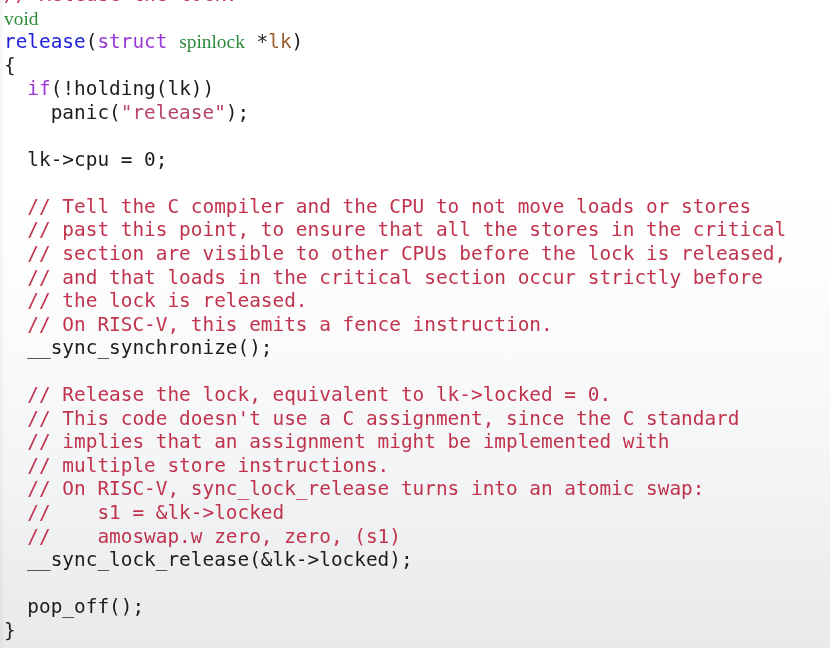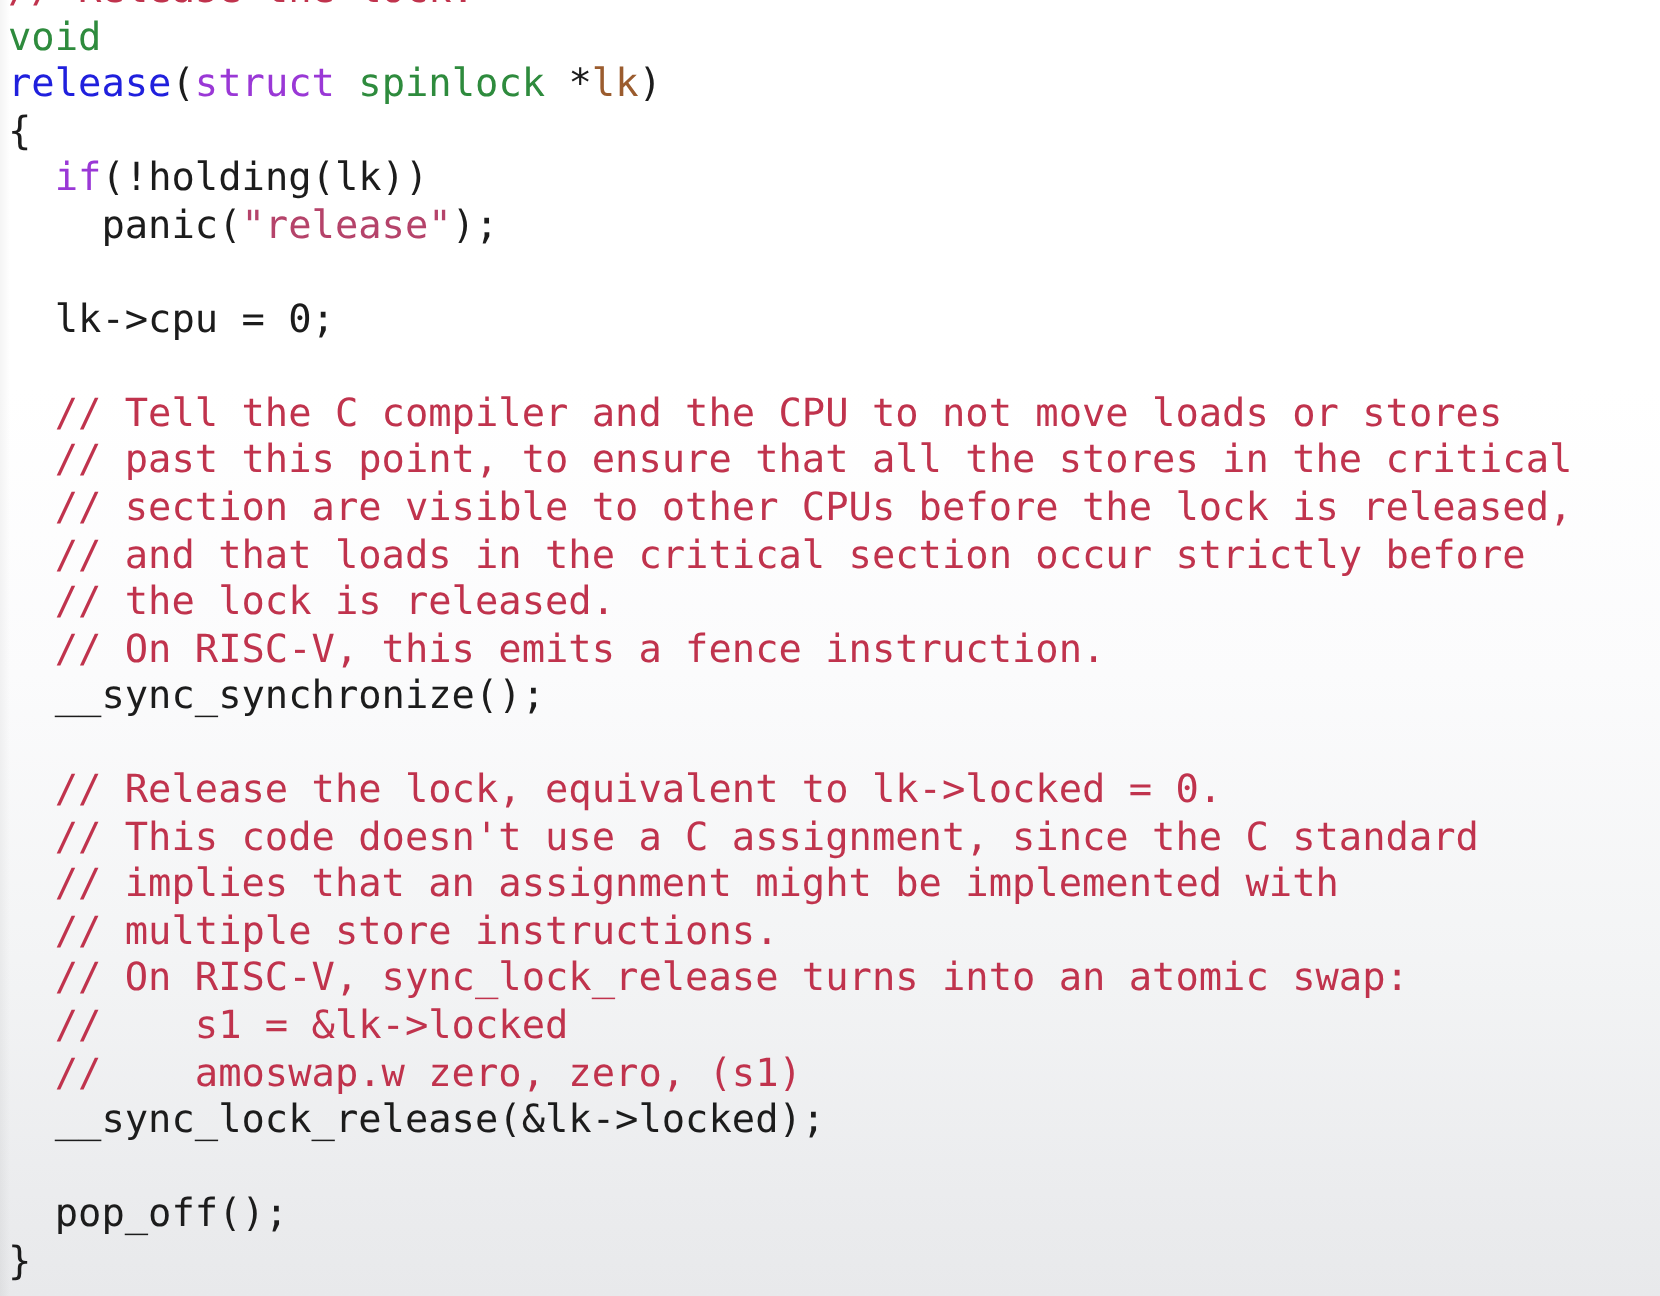--- a/index.html
+++ b/index.html
@@ -58,21 +58,21 @@
   .ln {
     display: block;
     height: 23.55px;
     white-space: pre;
   }
 
   
   .t-plain    { color: #1c1c1c; }
   .t-comment  { color: #c0334d; text-align: center; }
   .t-keyword  { color: #9a38d6; }   
-  .t-type     { color: #2e8b3d; }   
+  .t-type     { color: #2e8b3d; font-family: Liberation Serif, serif; }   
   .t-func     { color: #2020dd; margin-top: 48px; }   
   .t-var      { color: #9b5c2e; }   
   .t-string   { color: #b5436a; }   
   .t-punct    { color: #1c1c1c; }
 </style>
 </head>
 <body>
 
 <div id="code-slide">
   <pre id="code-block"><span class="ln"><span class="t-comment">// Release the lock.</span></span><span class="ln"><span class="t-type">void</span></span><span class="ln"><span class="t-func">release</span><span class="t-punct">(</span><span class="t-keyword">struct</span><span class="t-plain"> </span><span class="t-type">spinlock</span><span class="t-plain"> *</span><span class="t-var">lk</span><span class="t-punct">)</span></span><span class="ln"><span class="t-punct">{</span></span><span class="ln"><span class="t-plain">  </span><span class="t-keyword">if</span><span class="t-plain">(!holding(lk))</span></span><span class="ln"><span class="t-plain">    panic(</span><span class="t-string">"release"</span><span class="t-plain">);</span></span><span class="ln"><span class="t-plain"> </span></span><span class="ln"><span class="t-plain">  lk-&gt;cpu = 0;</span></span><span class="ln"><span class="t-plain"> </span></span><span class="ln"><span class="t-comment">  // Tell the C compiler and the CPU to not move loads or stores</span></span><span class="ln"><span class="t-comment">  // past this point, to ensure that all the stores in the critical</span></span><span class="ln"><span class="t-comment">  // section are visible to other CPUs before the lock is released,</span></span><span class="ln"><span class="t-comment">  // and that loads in the critical section occur strictly before</span></span><span class="ln"><span class="t-comment">  // the lock is released.</span></span><span class="ln"><span class="t-comment">  // On RISC-V, this emits a fence instruction.</span></span><span class="ln"><span class="t-plain">  __sync_synchronize();</span></span><span class="ln"><span class="t-plain"> </span></span><span class="ln"><span class="t-comment">  // Release the lock, equivalent to lk-&gt;locked = 0.</span></span><span class="ln"><span class="t-comment">  // This code doesn't use a C assignment, since the C standard</span></span><span class="ln"><span class="t-comment">  // implies that an assignment might be implemented with</span></span><span class="ln"><span class="t-comment">  // multiple store instructions.</span></span><span class="ln"><span class="t-comment">  // On RISC-V, sync_lock_release turns into an atomic swap:</span></span><span class="ln"><span class="t-comment">  //    s1 = &amp;lk-&gt;locked</span></span><span class="ln"><span class="t-comment">  //    amoswap.w zero, zero, (s1)</span></span><span class="ln"><span class="t-plain">  __sync_lock_release(&amp;lk-&gt;locked);</span></span><span class="ln"><span class="t-plain"> </span></span><span class="ln"><span class="t-plain">  pop_off();</span></span><span class="ln"><span class="t-punct">}</span></span></pre>

